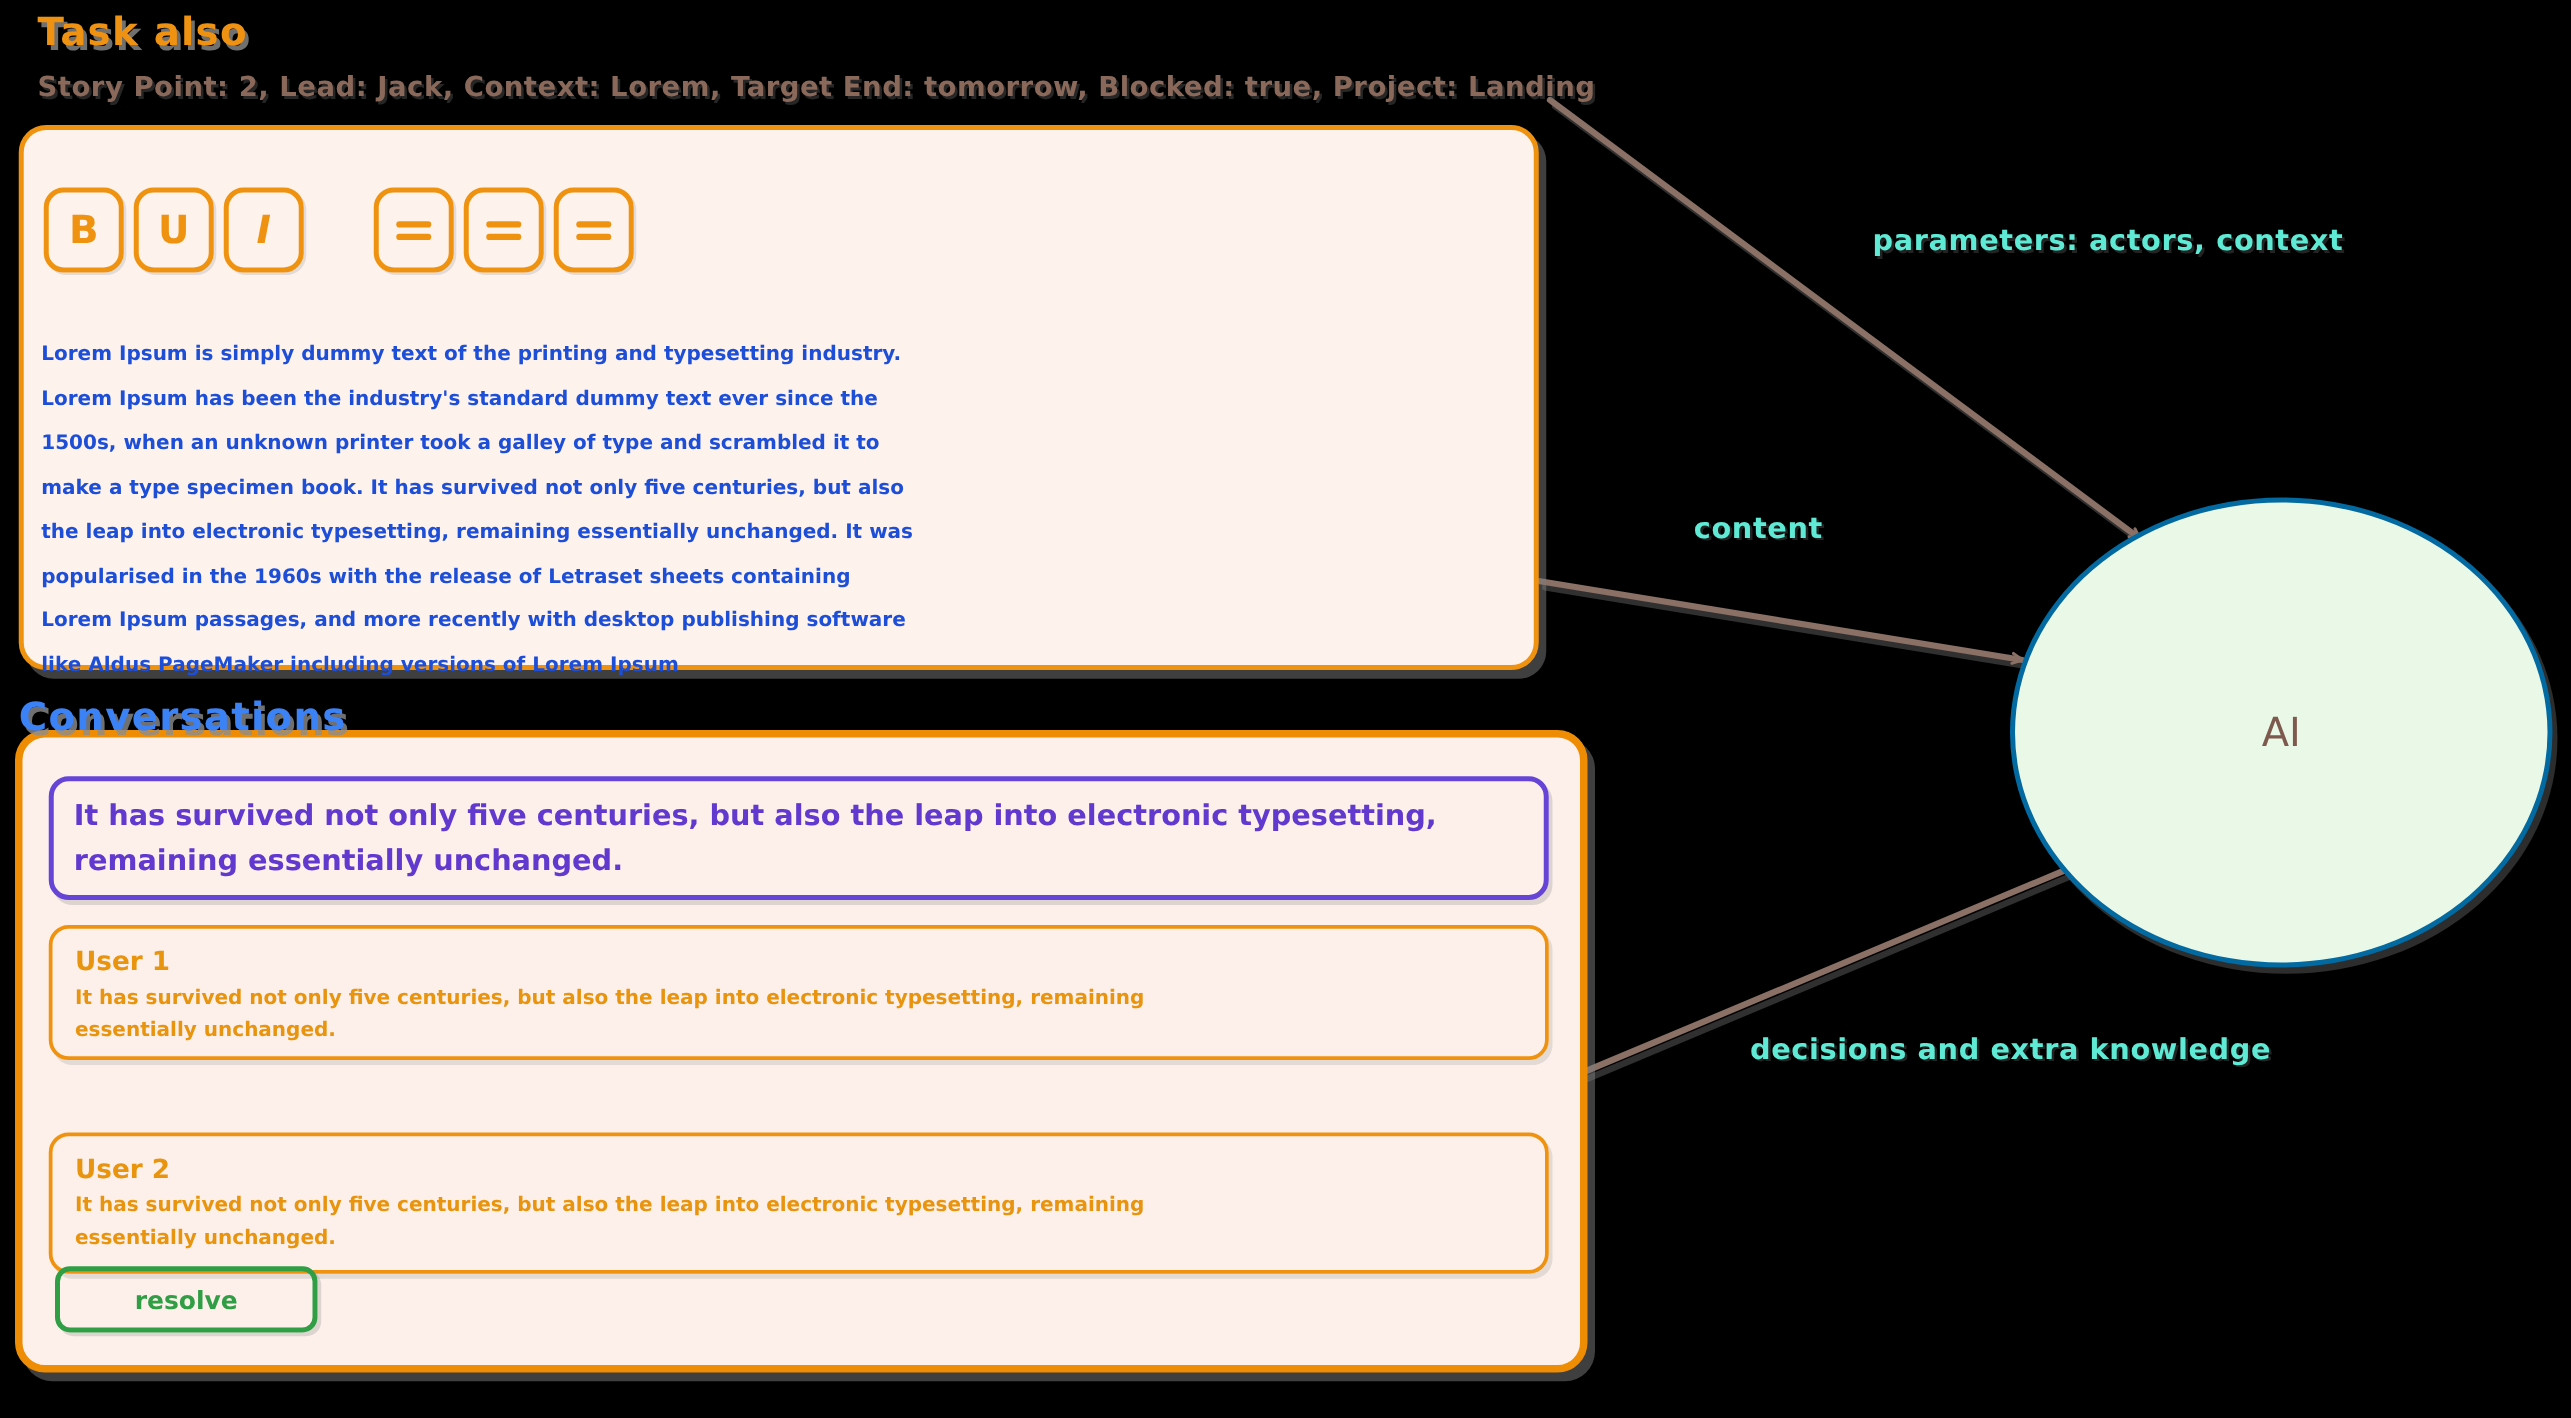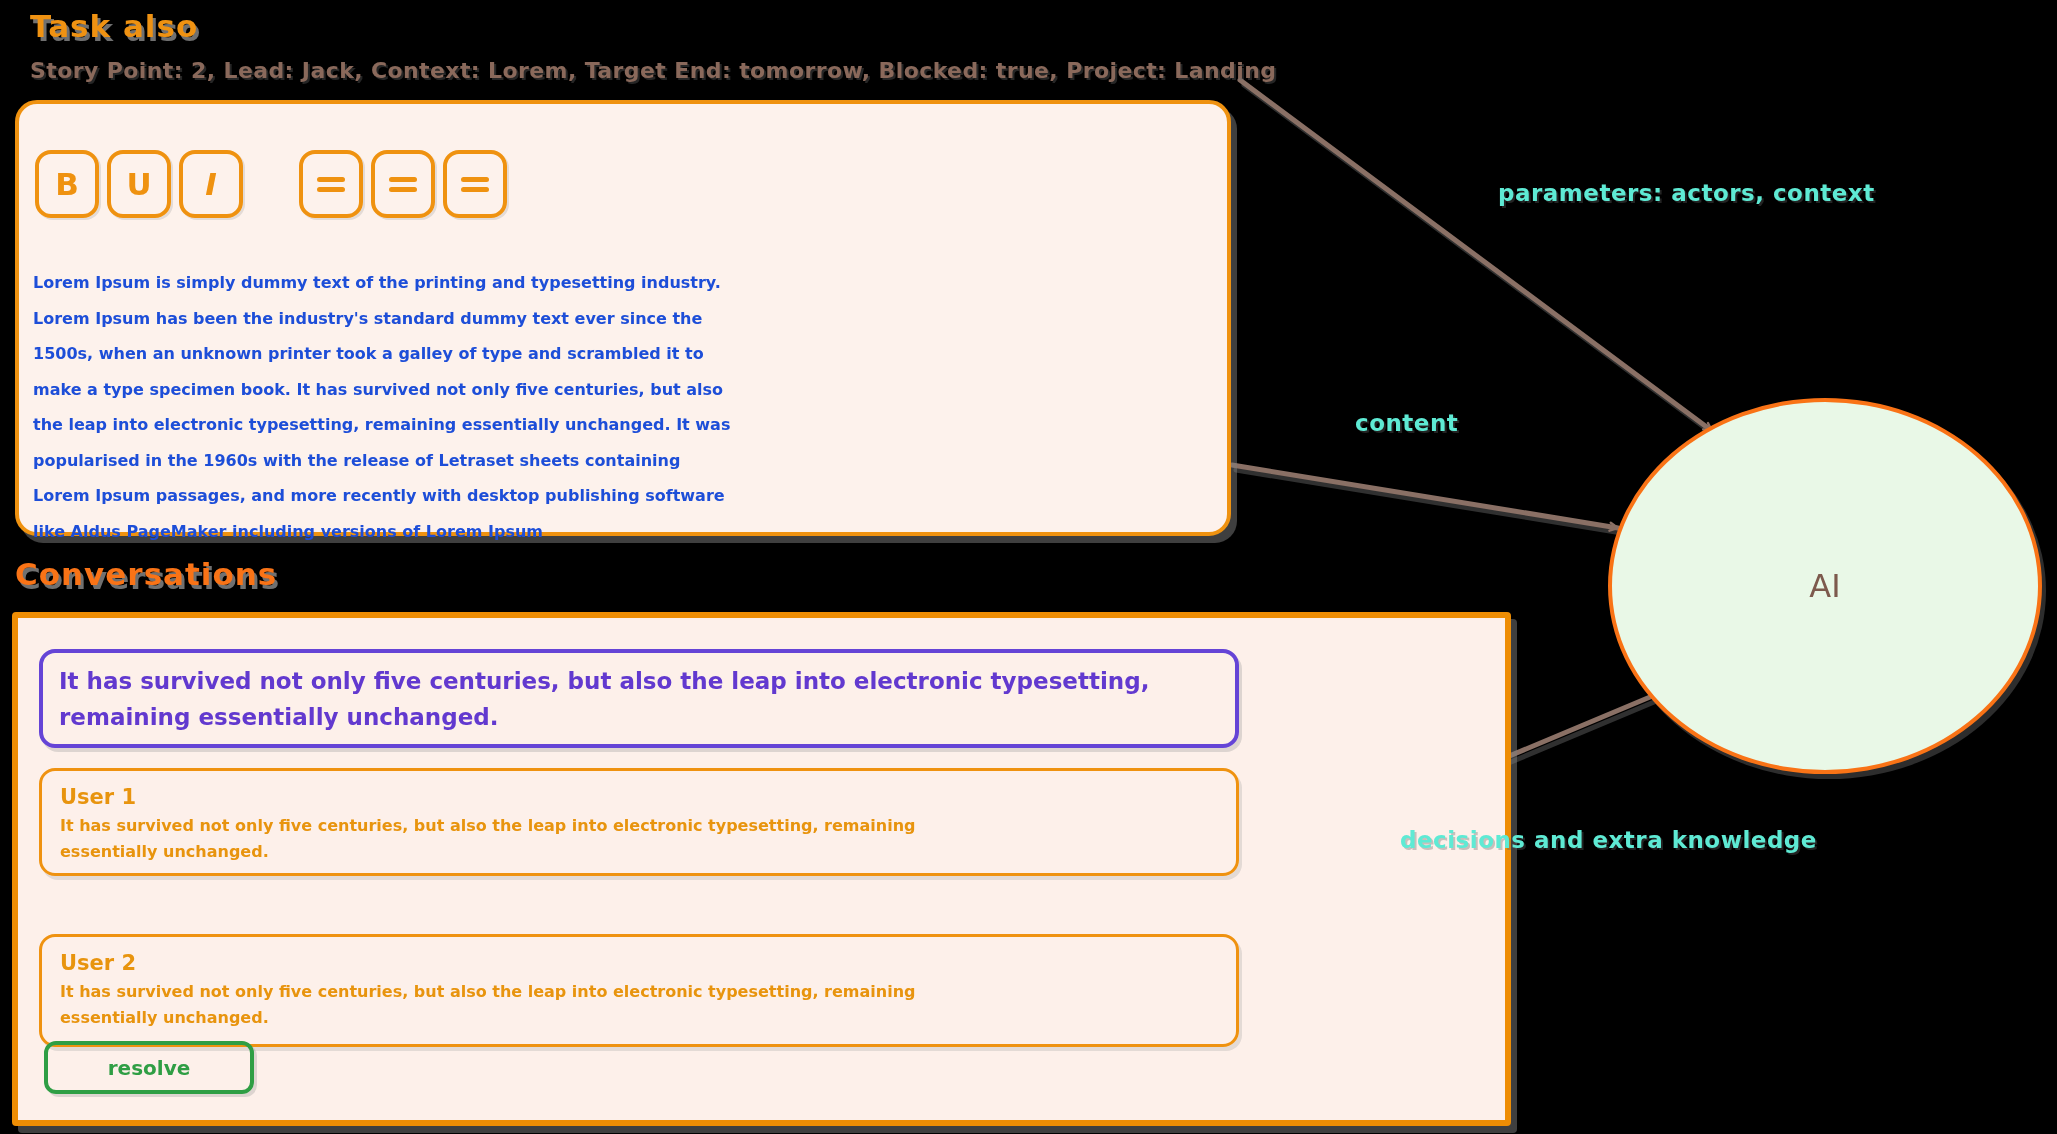--- a/index.html
+++ b/index.html
@@ -17,21 +17,21 @@
     color: #ef9212; font-size: 31px; font-weight: 700; letter-spacing: 1px;
     text-shadow: 3px 4px 0 rgba(140,140,140,.8);
   }
   .task-meta {
     position: absolute; left: 30px; top: 58px; z-index: 3;
     color: #8a695b; font-size: 22px; font-weight: 600; letter-spacing: .4px;
     text-shadow: 2px 2px 0 rgba(110,110,110,.35);
   }
   .conv-title {
     position: absolute; left: 15px; top: 556px; z-index: 3;
-    color: #f97316; font-size: 31px; font-weight: 700; letter-spacing: 1px;
+    color: #3b82f6; font-size: 31px; font-weight: 700; letter-spacing: 1px;
     text-shadow: 3px 4px 0 rgba(140,140,140,.8);
   }
 
   
   .editor-box {
     position: absolute; left: 15px; top: 100px; width: 1216px; height: 436px; z-index: 2;
     background: #fdf2ec; border: 4px solid #ef9210; border-radius: 22px;
     box-shadow: 6px 7px 0 rgba(125,125,125,.5);
   }
   .toolbar { position: absolute; left: 16px; top: 46px; display: flex; gap: 8px; }
@@ -46,22 +46,22 @@
   .tgap { width: 40px; }
   .bars i { display: block; width: 28px; height: 5px; background: #ef9210; border-radius: 3px; margin: 5px 0; }
   .editor-content {
     position: absolute; left: 14px; top: 132px; width: 1185px;
     color: #1d4ed8; font-size: 16px; font-weight: 600; line-height: 35.5px;
     white-space: pre-line; cursor: text; margin-top: 29px;
   }
 
   
   .conv-box {
-    position: absolute; left: 12px; top: 612px; width: 1499px; height: 514px; z-index: 2;
-    background: #fdf0ea; border: 6px solid #ee8d04; border-radius: 4px;
+    position: absolute; left: 12px; top: 584px; width: 1258px; height: 514px; z-index: 2;
+    background: #fdf0ea; border: 6px solid #ee8d04; border-radius: 24px;
     box-shadow: 6px 7px 0 rgba(125,125,125,.5);
   }
   .quote-box {
     position: absolute; left: 21px; top: 31px; width: 1200px; height: 99px;
     border: 4px solid #6544d6; border-radius: 16px;
     color: #6239cf; font-size: 23px; font-weight: 600; line-height: 36px;
     padding: 10px 16px; white-space: pre-line;
     box-shadow: 3px 4px 0 rgba(150,150,150,.3);
   }
   .msg-box {
@@ -78,21 +78,21 @@
     border-radius: 12px; font-family: "DejaVu Sans", sans-serif;
     font-size: 20px; font-weight: 700; cursor: pointer;
     box-shadow: 3px 3px 0 rgba(150,150,150,.3);
   }
   .resolve-btn { left: 26px; border: 4px solid #2f9e44; color: #2f9e44; }
   .reject-btn  { left: 253px; border: 4px solid #e03131; color: #e03131; }
 
   
   .ai-circle {
     position: absolute; left: 1608px; top: 398px; width: 434px; height: 376px; z-index: 2;
-    background: #e9f8e7; border: 4px solid #f97316; border-radius: 50%;
+    background: #e9f8e7; border: 4px solid #0369a1; border-radius: 50%;
     display: flex; flex-direction: row; align-items: center; justify-content: center;
     color: #7d5a4d; font-size: 32px; line-height: 48px; font-weight: 500;
     box-shadow: 4px 5px 0 rgba(128,128,128,.35);
   }
 
   
   .line-label {
     position: absolute; z-index: 3; color: #5eead4; font-size: 23px; font-weight: 700;
     letter-spacing: .5px; text-shadow: 2px 2px 0 rgba(100,100,100,.35);
   }

